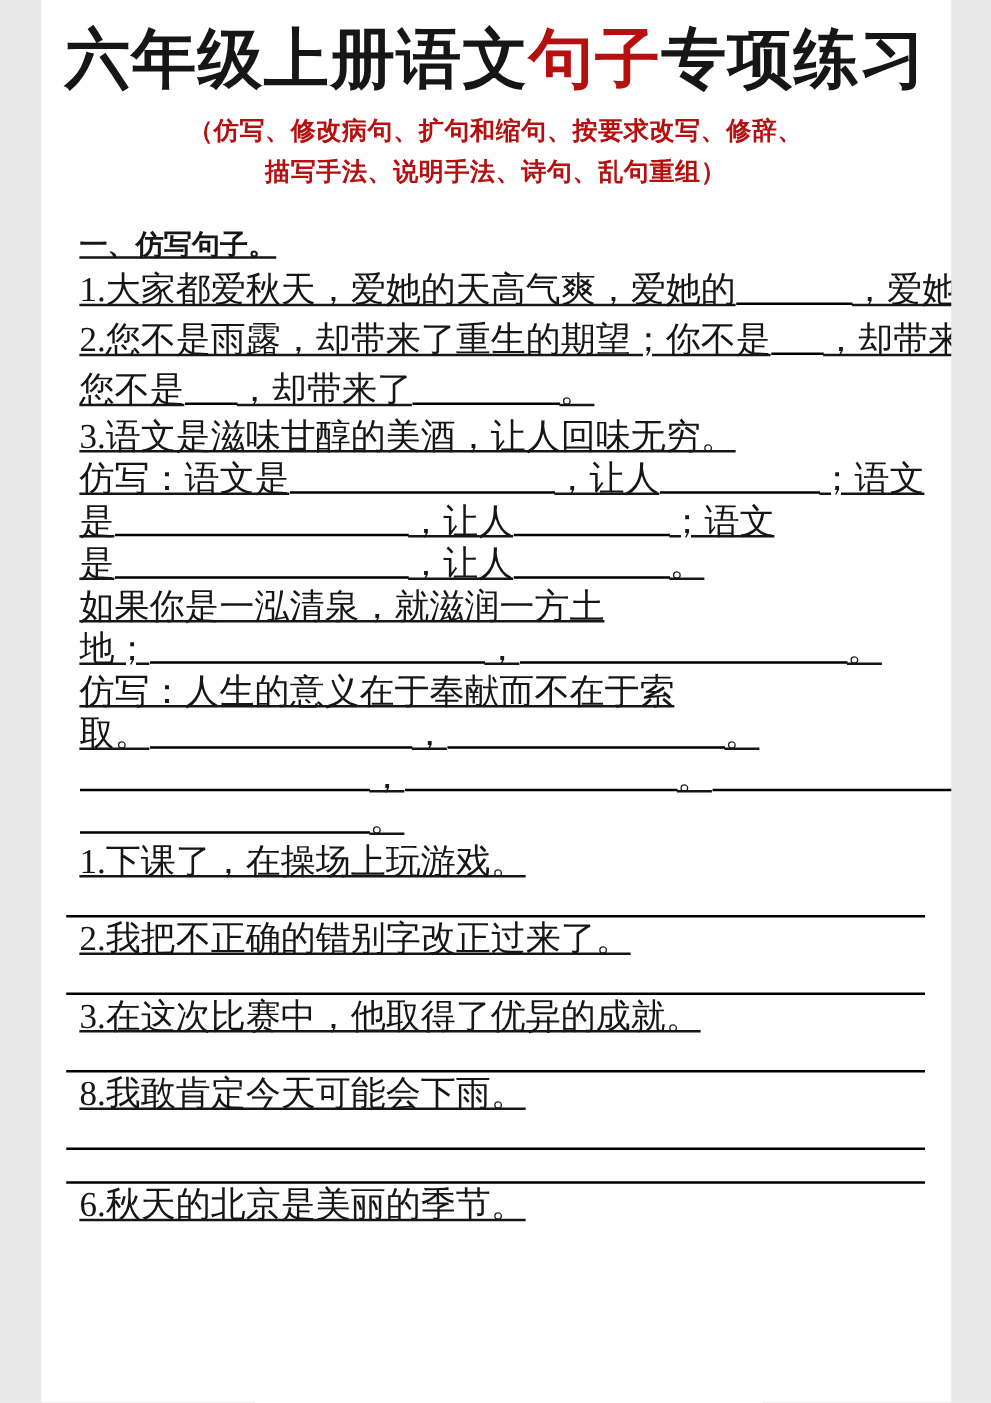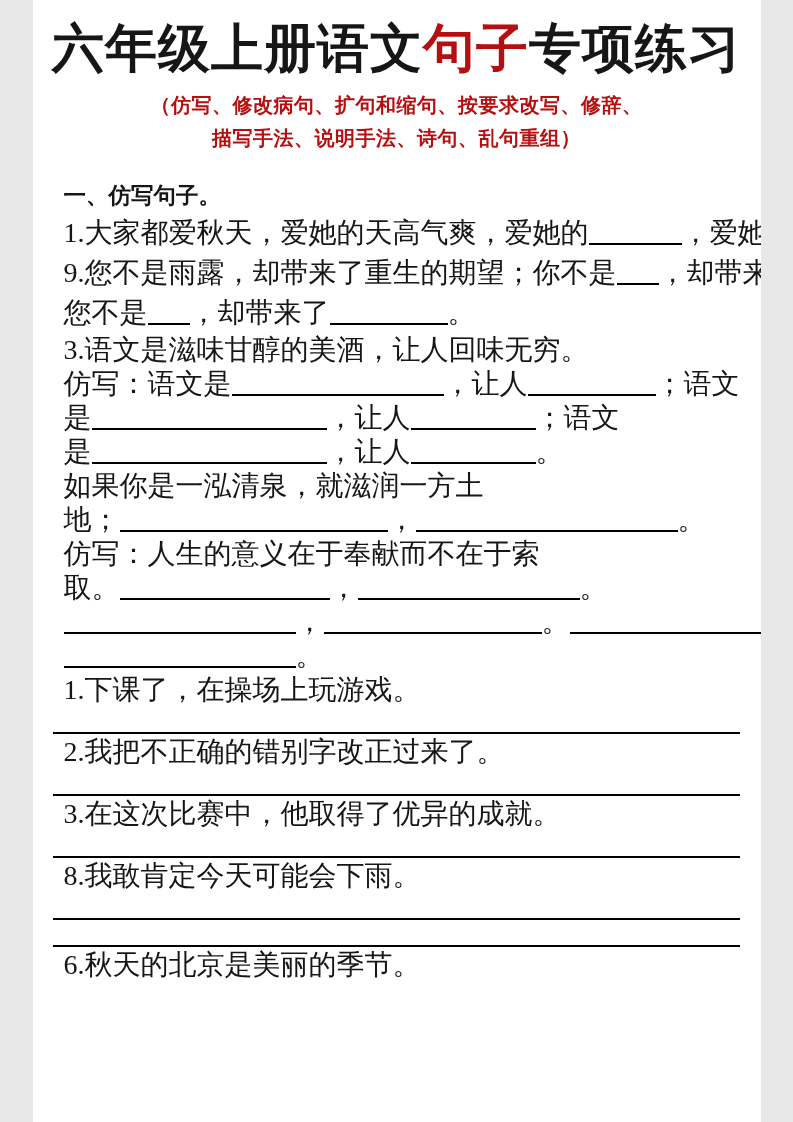--- a/index.html
+++ b/index.html
@@ -26,21 +26,21 @@
   .subtitle {
     margin-top: 9px;
     text-align: center;
     color: var(--accent, #b50f0f);
     font-weight: 700;
     font-size: 20px;
     line-height: 33px;
     letter-spacing: 0.5px;
     white-space: nowrap;
   }
-  .body { padding: 0 21px 0 31px; }
+  .body { padding: 0 21px 0 31px; text-decoration: underline; }
   .line {
     font-size: 28px;
     line-height: 34px;
     white-space: nowrap;
   }
   .line-lg { line-height: 40px; }
   .heading {
     font-size: 22.5px;
     font-weight: 700;
     line-height: 34px;
@@ -68,21 +68,21 @@
   <div class="title">
     <span>六年级上册语文</span><span class="hl">句子</span><span>专项练习</span>
   </div>
   <div class="subtitle">
     <div>（仿写、修改病句、扩句和缩句、按要求改写、修辞、</div>
     <div>描写手法、说明手法、诗句、乱句重组）</div>
   </div>
   <div class="body" id="worksheet-body">
       <div class="heading heading-1"><span>一、仿写句子。</span></div>
       <div class="line line-lg"><span>1.大家都爱秋天，爱她的天高气爽，爱她的</span><span class="blank" style="width: 93px;"></span><span>，爱她的</span><span class="blank" style="width: 103px;"></span><span>。</span></div>
-      <div class="line line-lg"><span>9.您不是雨露，却带来了重生的期望；你不是</span><span class="blank" style="width: 42px;"></span><span>，却带来了</span><span class="blank" style="width: 128px;"></span><span>；</span></div>
+      <div class="line line-lg"><span>2.您不是雨露，却带来了重生的期望；你不是</span><span class="blank" style="width: 42px;"></span><span>，却带来了</span><span class="blank" style="width: 128px;"></span><span>；</span></div>
       <div class="line line-lg"><span>您不是</span><span class="blank" style="width: 42px;"></span><span>，却带来了</span><span class="blank" style="width: 118px;"></span><span>。</span></div>
       <div class="line"><span>3.语文是滋味甘醇的美酒，让人回味无穷。</span></div>
       <div class="line"><span>仿写：语文是</span><span class="blank" style="width: 212px;"></span><span>，让人</span><span class="blank" style="width: 128px;"></span><span>；语文</span></div>
       <div class="line"><span>是</span><span class="blank" style="width: 235px;"></span><span>，让人</span><span class="blank" style="width: 125px;"></span><span>；语文</span></div>
       <div class="line"><span>是</span><span class="blank" style="width: 235px;"></span><span>，让人</span><span class="blank" style="width: 125px;"></span><span>。</span></div>
       <div class="line"><span>如果你是一泓清泉，就滋润一方土</span></div>
       <div class="line"><span>地；</span><span class="blank" style="width: 268px;"></span><span>，</span><span class="blank" style="width: 262px;"></span><span>。</span></div>
       <div class="line"><span>仿写：人生的意义在于奉献而不在于索</span></div>
       <div class="line"><span>取。</span><span class="blank" style="width: 210px;"></span><span>，</span><span class="blank" style="width: 222px;"></span><span>。</span></div>
       <div class="line"><span class="blank" style="width: 232px;"></span><span>，</span><span class="blank" style="width: 218px;"></span><span>。</span><span class="blank" style="width: 220px;"></span><span>，</span></div>

